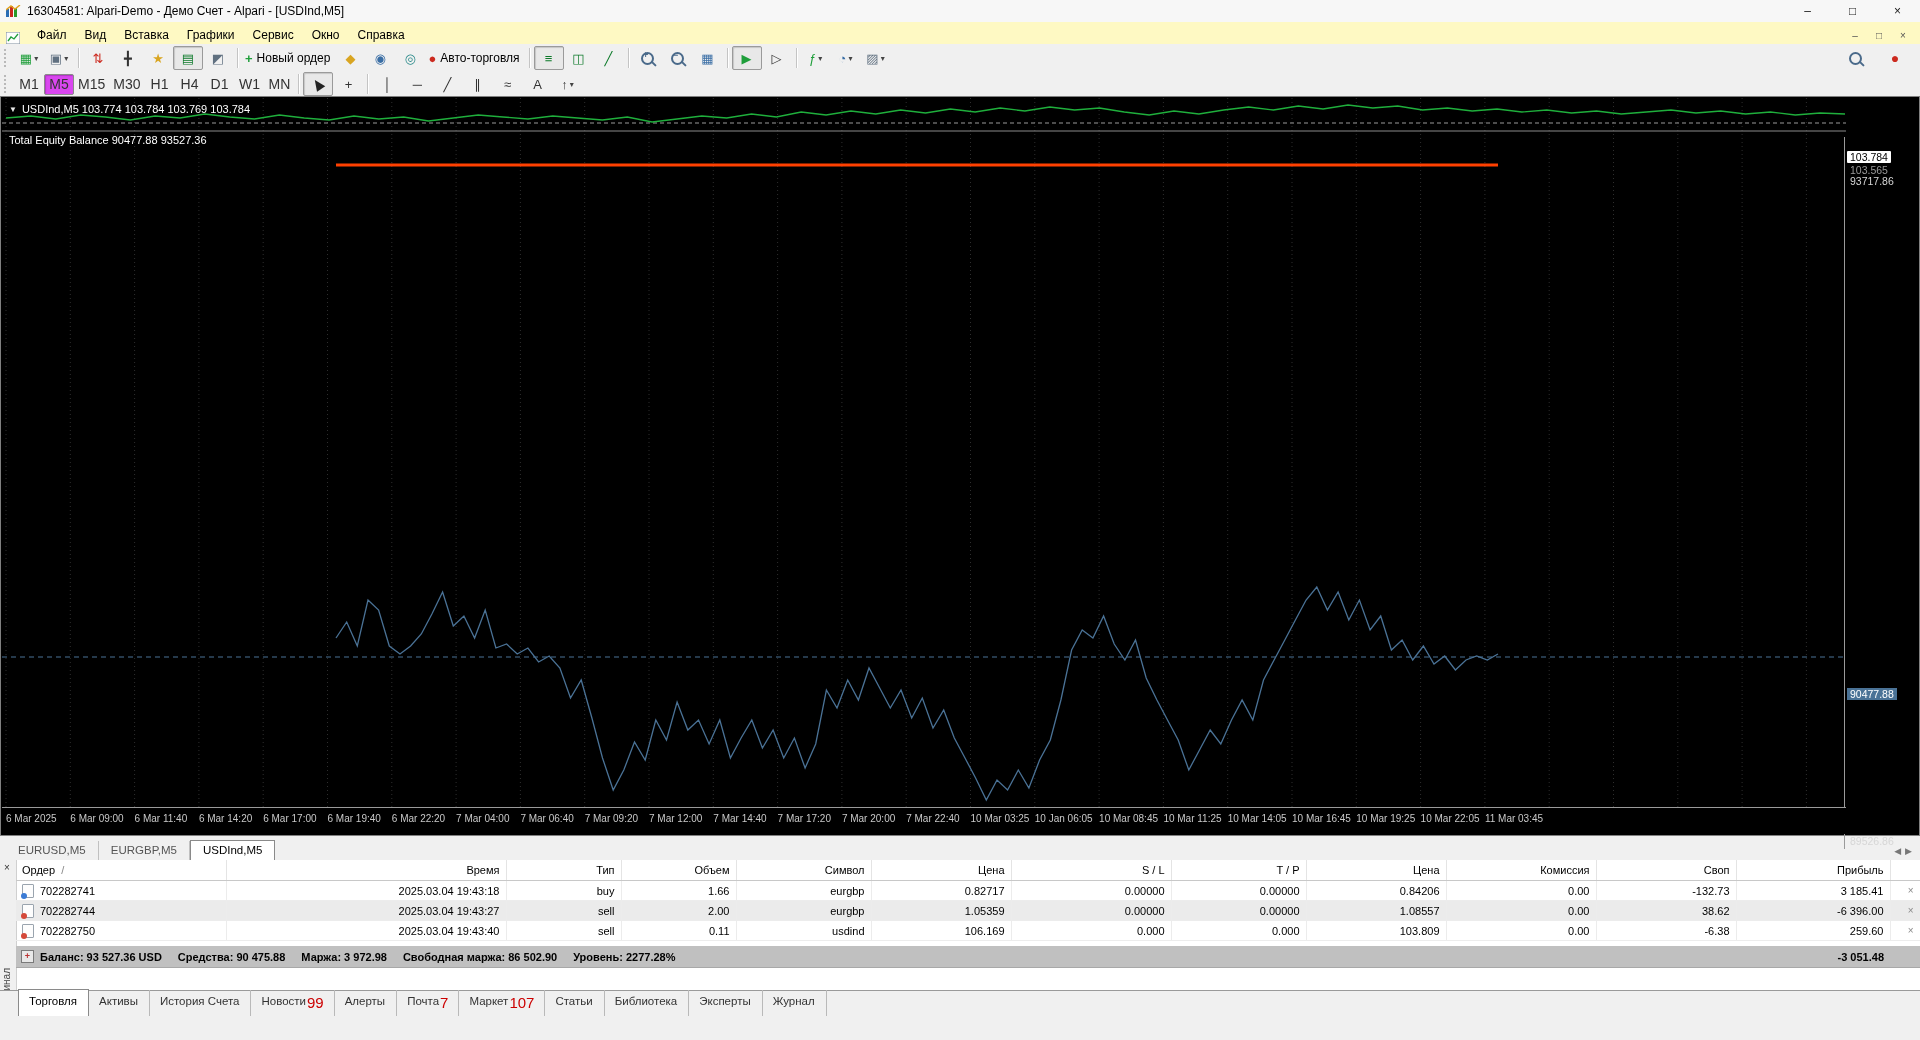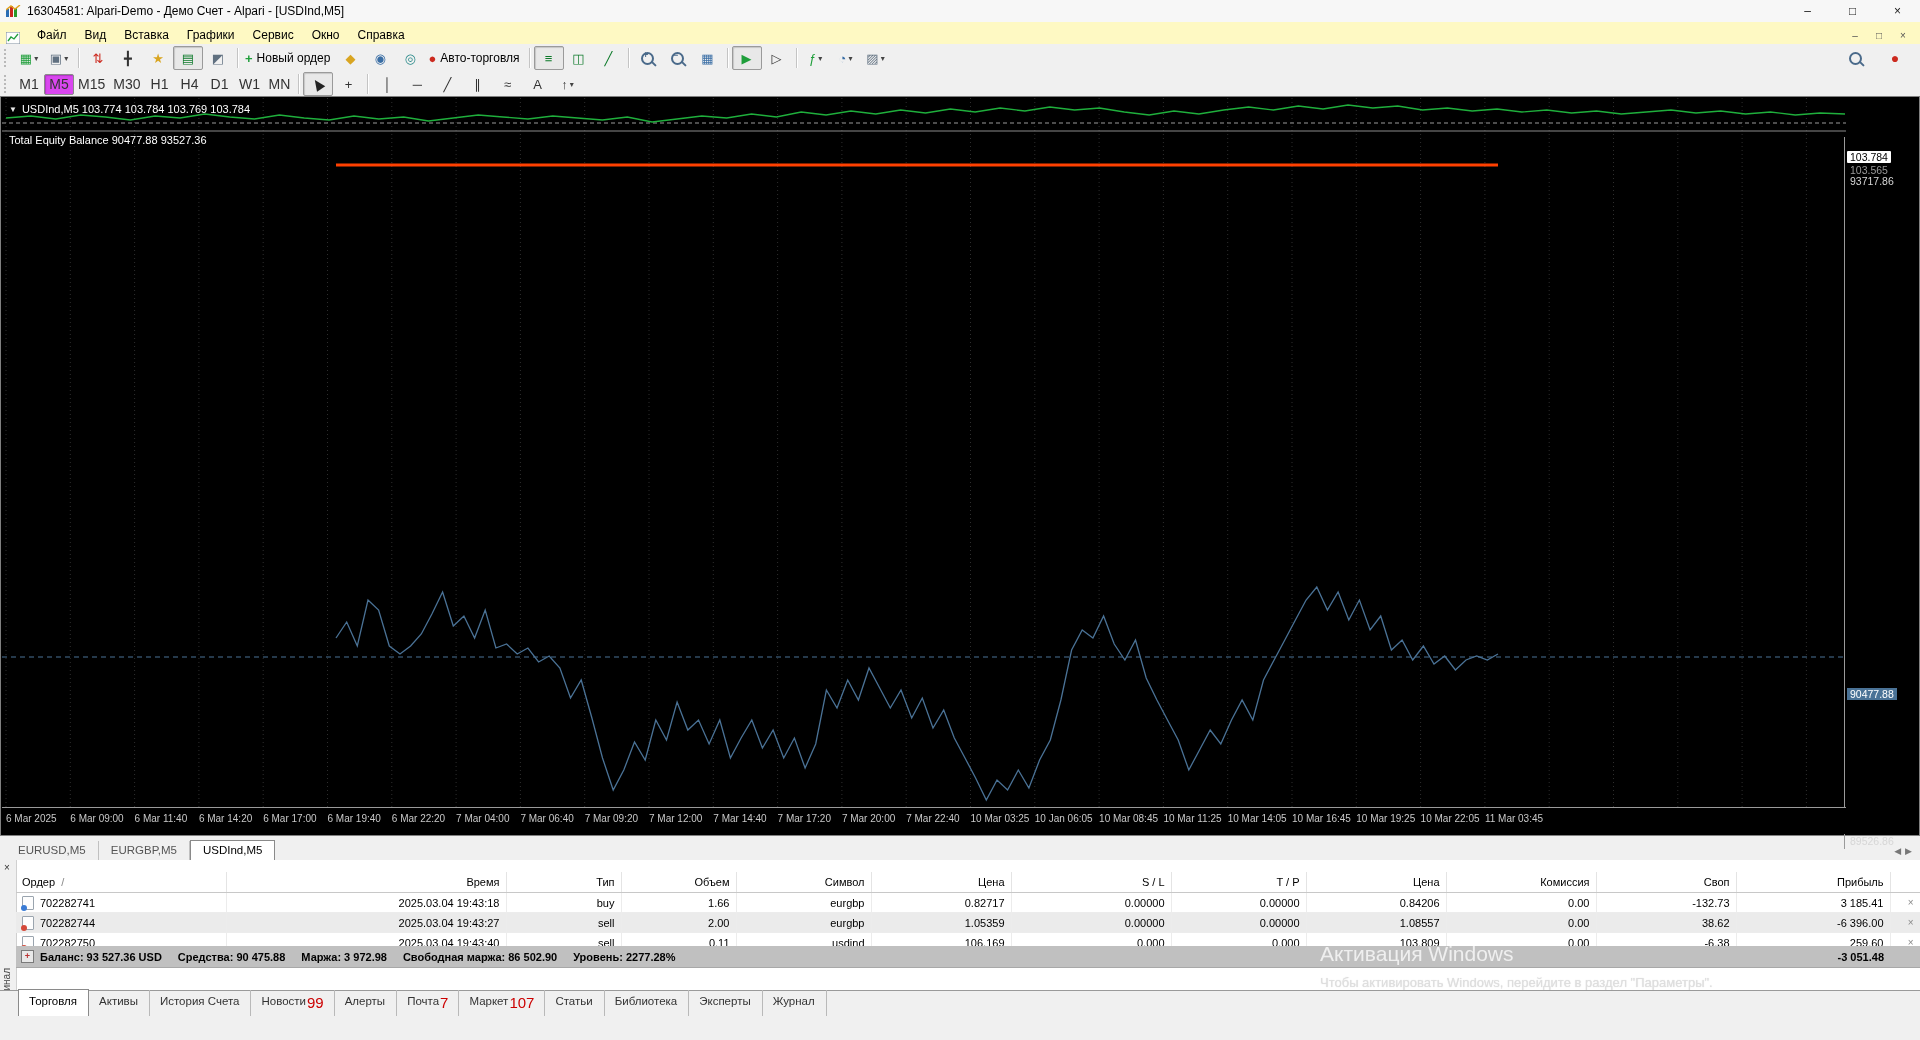--- a/index.html
+++ b/index.html
@@ -74,21 +74,21 @@
   .ctabnav{margin-left:auto;display:flex;gap:4px;padding:0 8px 4px 0;color:#777;font-size:9px;}
   .ctabnav span{cursor:default;}
 
   
   .terminal{position:absolute;left:0;top:860px;width:1920px;height:156px;background:#fff;}
   .sidestrip{position:absolute;left:0;top:0;width:16px;height:156px;background:#f0f0f0;border-right:1px solid #d0d0d0;}
   .sidestrip .closex{position:absolute;left:4px;top:2px;font-size:10px;color:#333;cursor:default;}
   .sidestrip .vlabel{position:absolute;left:1px;bottom:2px;writing-mode:vertical-rl;transform:rotate(180deg);
     font-size:10px;color:#444;}
   .tblwrap{position:absolute;left:16px;top:0;width:1904px;}
-  table.orders{border-collapse:collapse;table-layout:fixed;width:1904px;font-size:11px;color:#000;margin-top:12px;}
+  table.orders{border-collapse:collapse;table-layout:fixed;width:1904px;font-size:11px;color:#000;}
   table.orders th{font-weight:normal;text-align:right;padding:3px 6px;border-right:1px solid #e4e4e4;
     border-bottom:1px solid #c8c8c8;white-space:nowrap;height:14px;}
   table.orders th.first{text-align:left;}
   table.orders td{text-align:right;padding:2px 6px;border-right:1px solid #ececec;
     border-bottom:1px solid #ececec;white-space:nowrap;height:15px;}
   table.orders td.first{text-align:right;}
   table.orders tr.alt td{background:#ebebeb;}
   .ordcell{display:flex;align-items:center;gap:6px;}
   .docicon{width:10px;height:12px;background:#fdfdfd;border:1px solid #9aa4ae;border-radius:1px;position:relative;display:inline-block;}
   .docicon::after{content:"";position:absolute;left:-2px;bottom:-2px;width:6px;height:6px;border-radius:50%;}
@@ -518,18 +518,14 @@
       <span class="ttab"><span>Почта</span><sub class="badge">7</sub></span>
       <span class="ttab"><span>Маркет</span><sub class="badge">107</sub></span>
       <span class="ttab"><span>Статьи</span><sub class="badge"></sub></span>
       <span class="ttab"><span>Библиотека</span><sub class="badge"></sub></span>
       <span class="ttab"><span>Эксперты</span><sub class="badge"></sub></span>
       <span class="ttab"><span>Журнал</span><sub class="badge"></sub></span>
     </div>
   </div>
 
 
-  <div class="watermark">
-    <div class="wm1">Активация Windows</div>
-    <div class="wm2">Чтобы активировать Windows, перейдите в раздел "Параметры".</div>
-  </div>
 
 </div>
 
 </body></html>

